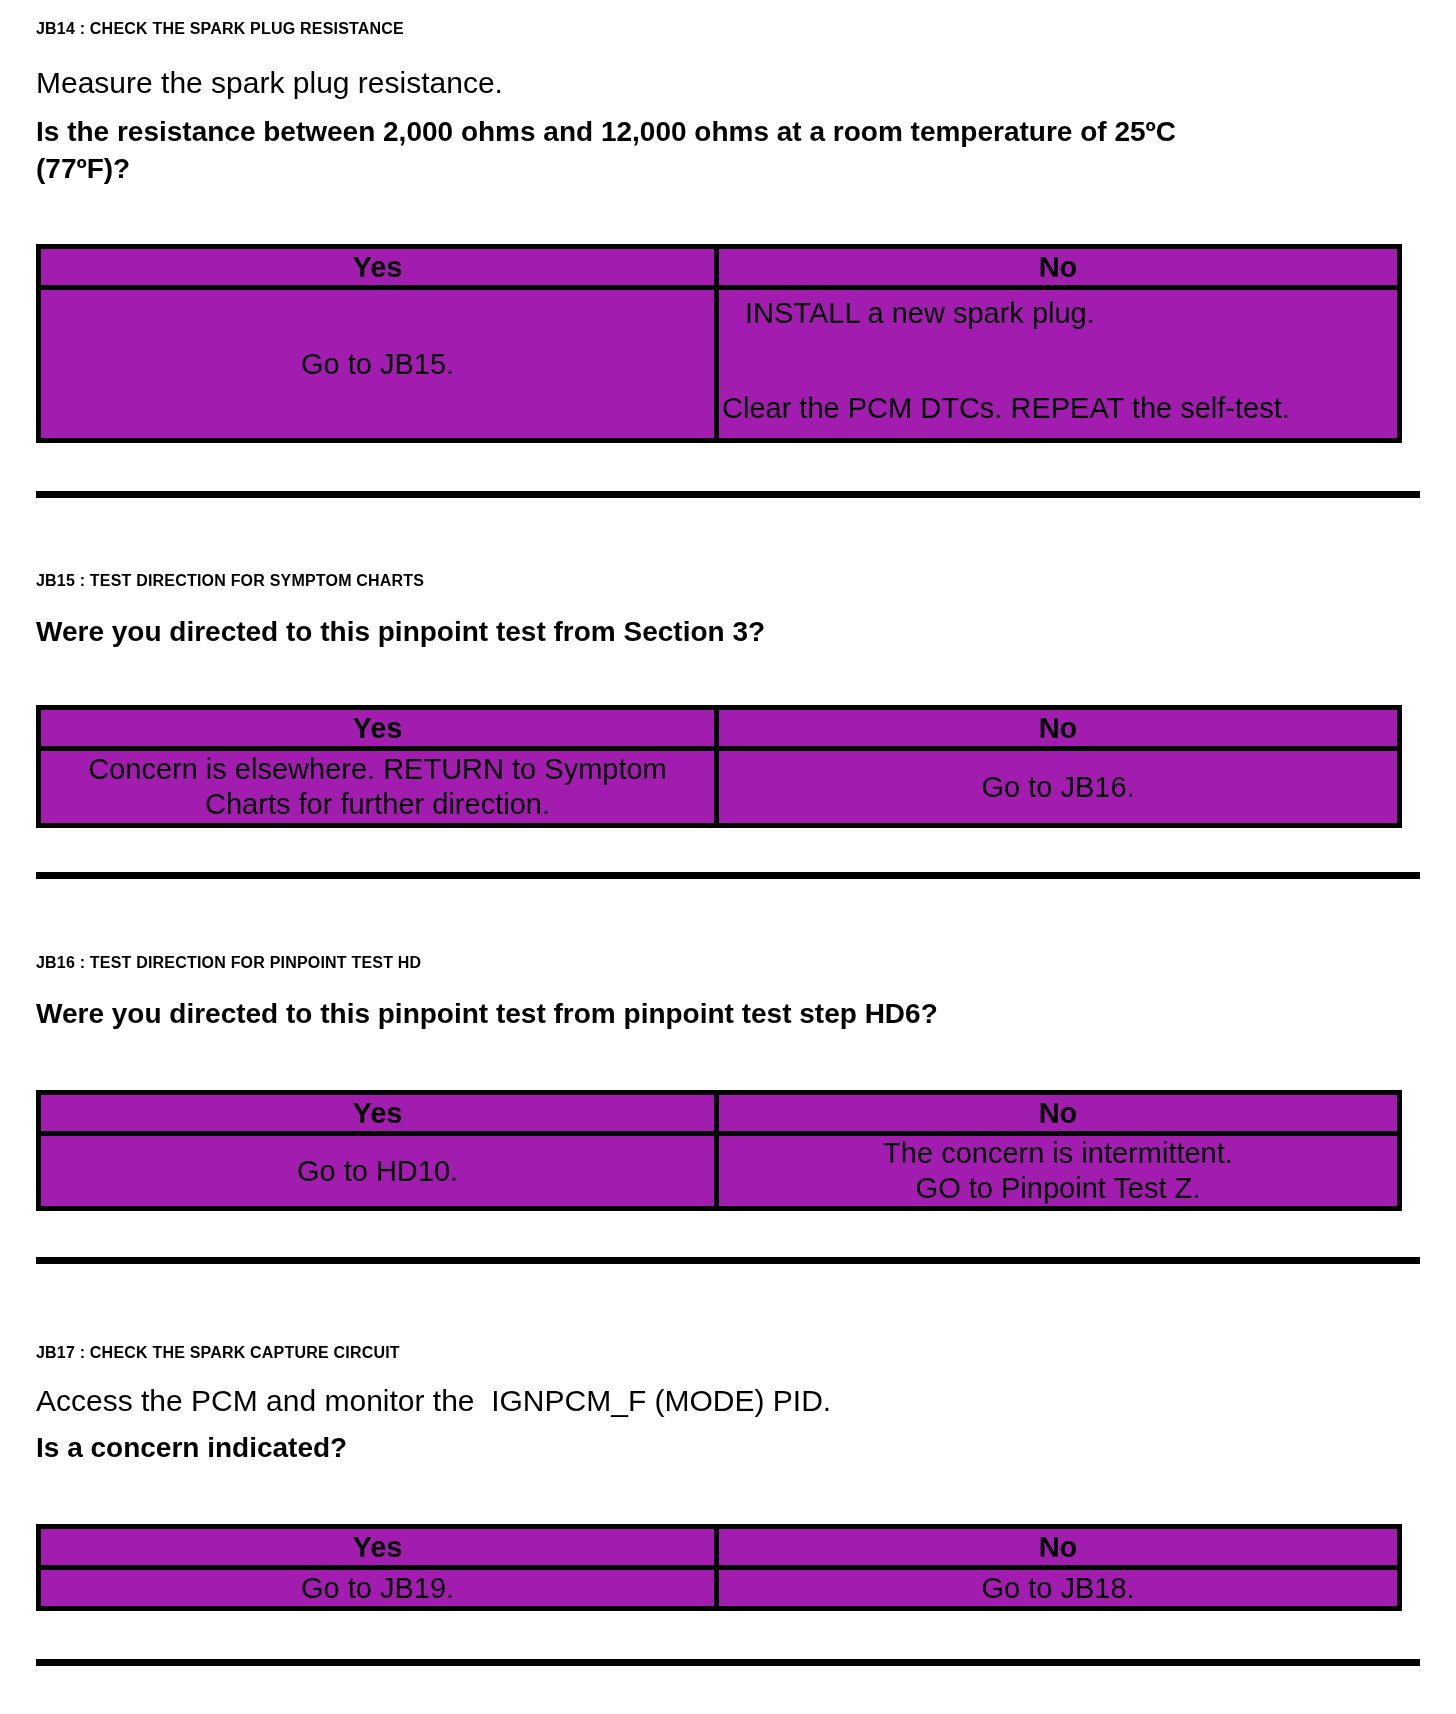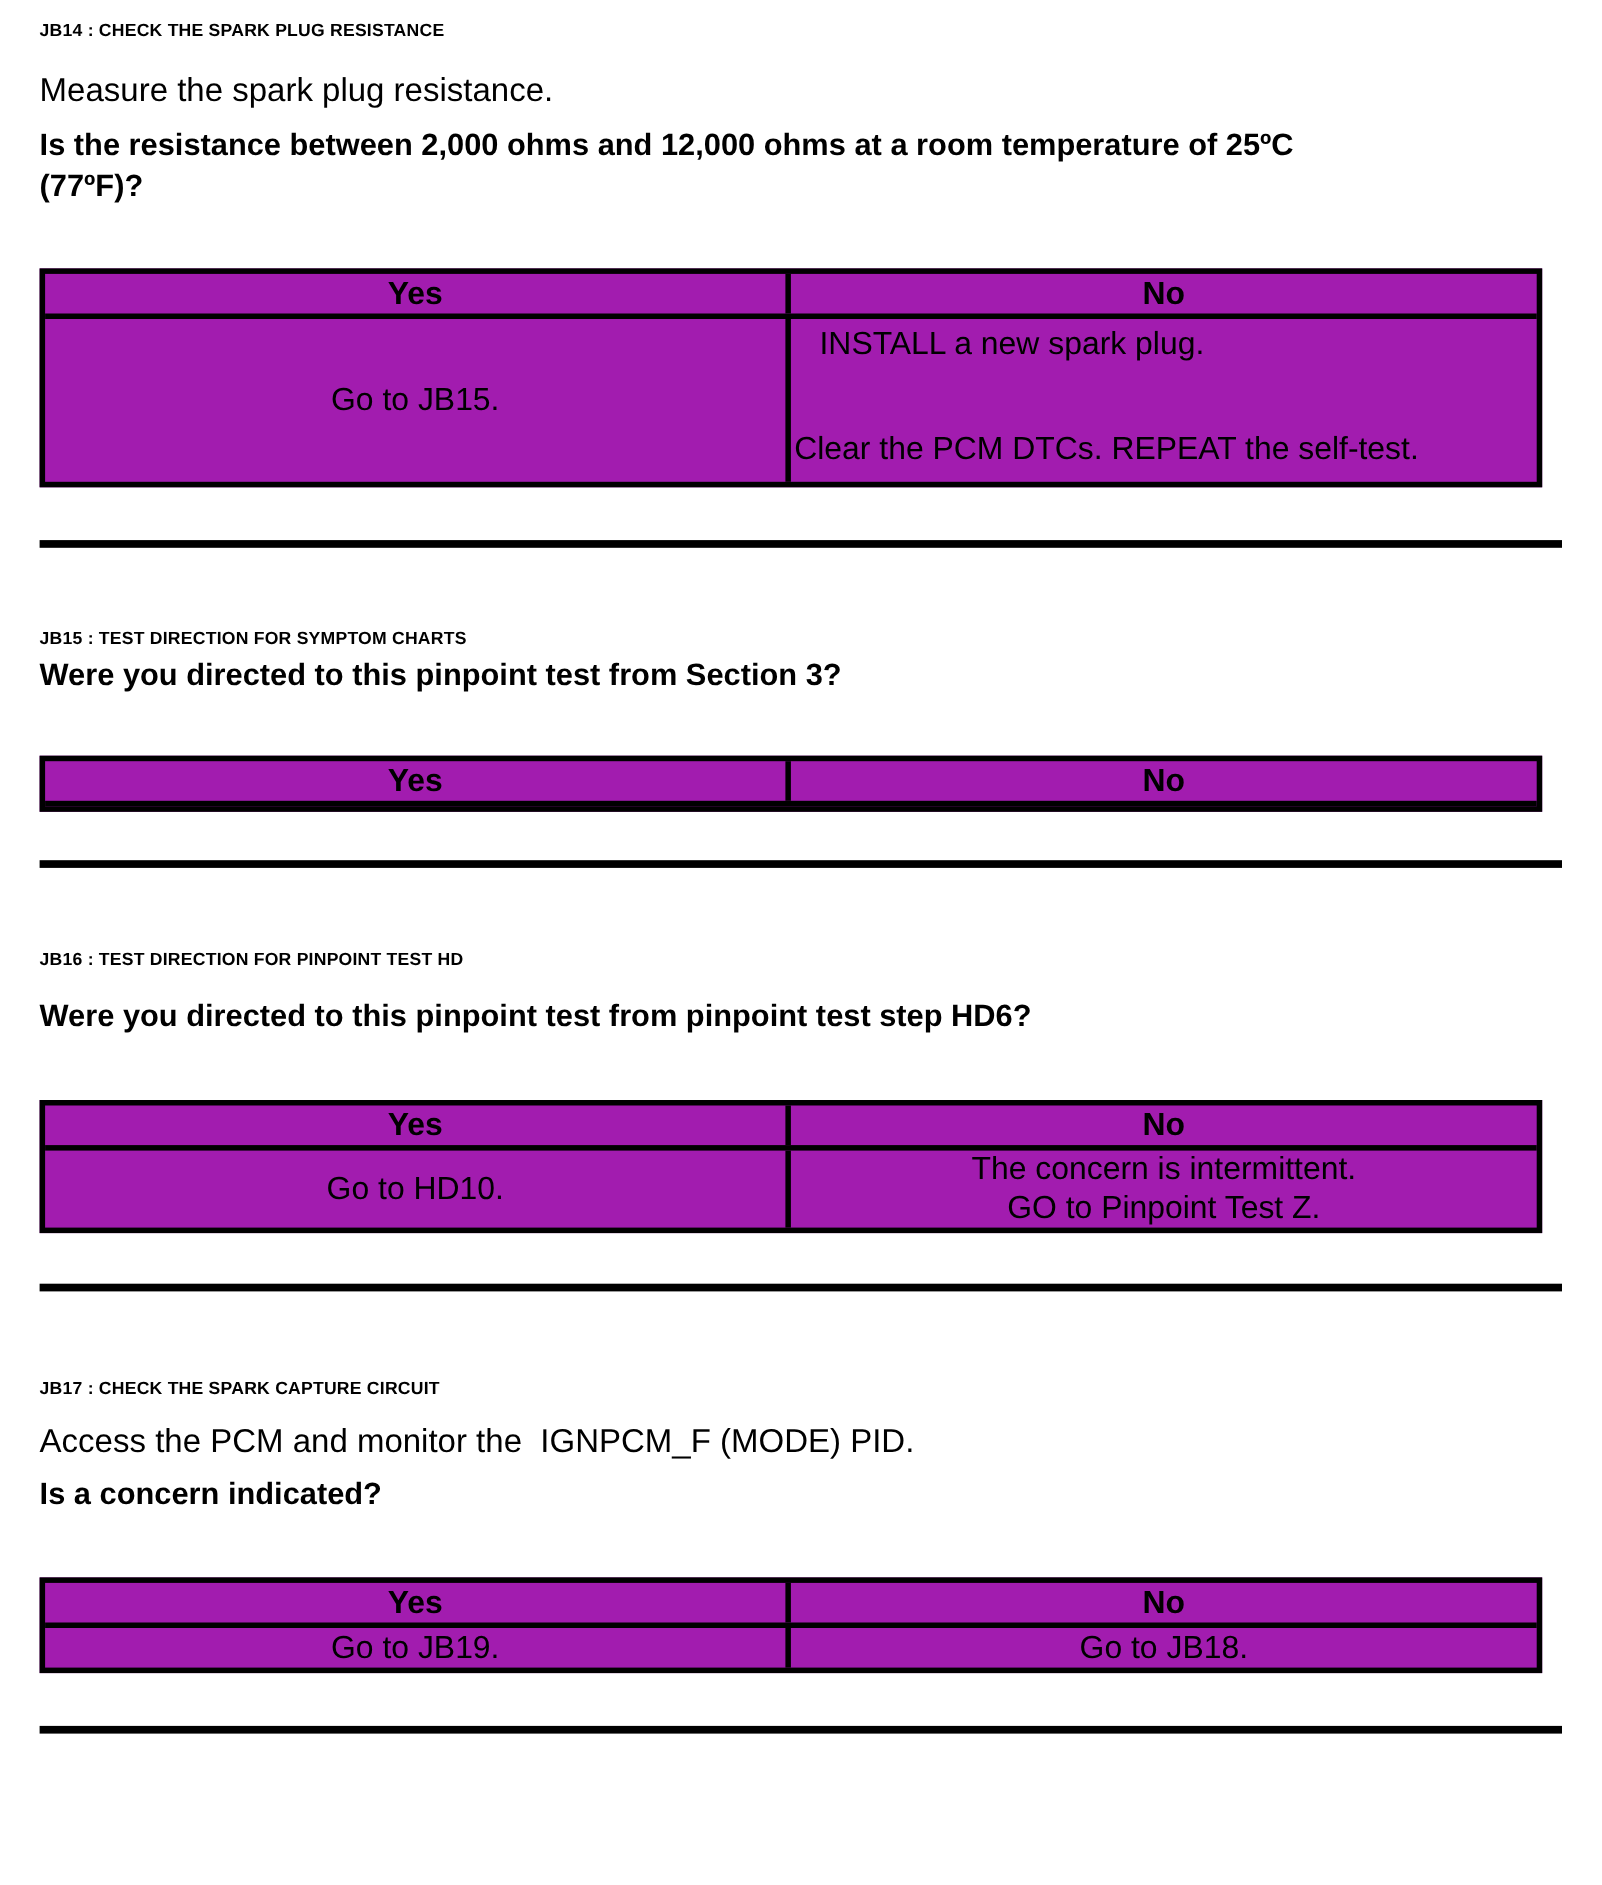--- a/index.html
+++ b/index.html
@@ -88,21 +88,21 @@
     background: #000;
   }
 
   
   .mt-h-jb14 { margin-top: 14px; }
   .mt-p-jb14 { margin-top: 22px; }
   .mt-q-jb14 { margin-top: 12px; }
   .mt-t-jb14 { margin-top: 57px; }
   .mt-sep1   { margin-top: 48px; }
   .mt-h-jb15 { margin-top: 68px; }
-  .mt-q-jb15 { }
+  .mt-q-jb15 { margin-top: 18px; }
   .mt-t-jb15 { margin-top: 55px; }
   .mt-sep2   { margin-top: 44px; }
   .mt-h-jb16 { margin-top: 69px; }
   .mt-q-jb16 { margin-top: 18px; }
   .mt-t-jb16 { margin-top: 58px; }
   .mt-sep3   { margin-top: 46px; }
   .mt-h-jb17 { margin-top: 74px; }
   .mt-p-jb17 { margin-top: 16px; }
   .mt-q-jb17 { margin-top: 10px; }
   .mt-t-jb17 { margin-top: 58px; }
@@ -137,20 +137,27 @@
   <div class="sep mt-sep1"></div>
 
   <h2 class="step-title mt-h-jb15">JB15 : TEST DIRECTION FOR SYMPTOM CHARTS</h2>
   <p class="question mt-q-jb15">Were you directed to this pinpoint test from Section 3?</p>
 
   <div class="qtable mt-t-jb15">
     <div class="trow hdr">
       <div class="tcell first">Yes</div>
       <div class="tcell">No</div>
     </div>
+    <div class="trow body-jb15">
+      <div class="tcell first">
+        <div>Concern is elsewhere. RETURN to Symptom</div>
+        <div>Charts for further direction.</div>
+      </div>
+      <div class="tcell">Go to JB16.</div>
+    </div>
   </div>
 
   <div class="sep mt-sep2"></div>
 
   <h2 class="step-title mt-h-jb16">JB16 : TEST DIRECTION FOR PINPOINT TEST HD</h2>
   <p class="question mt-q-jb16">Were you directed to this pinpoint test from pinpoint test step HD6?</p>
 
   <div class="qtable mt-t-jb16">
     <div class="trow hdr">
       <div class="tcell first">Yes</div>

